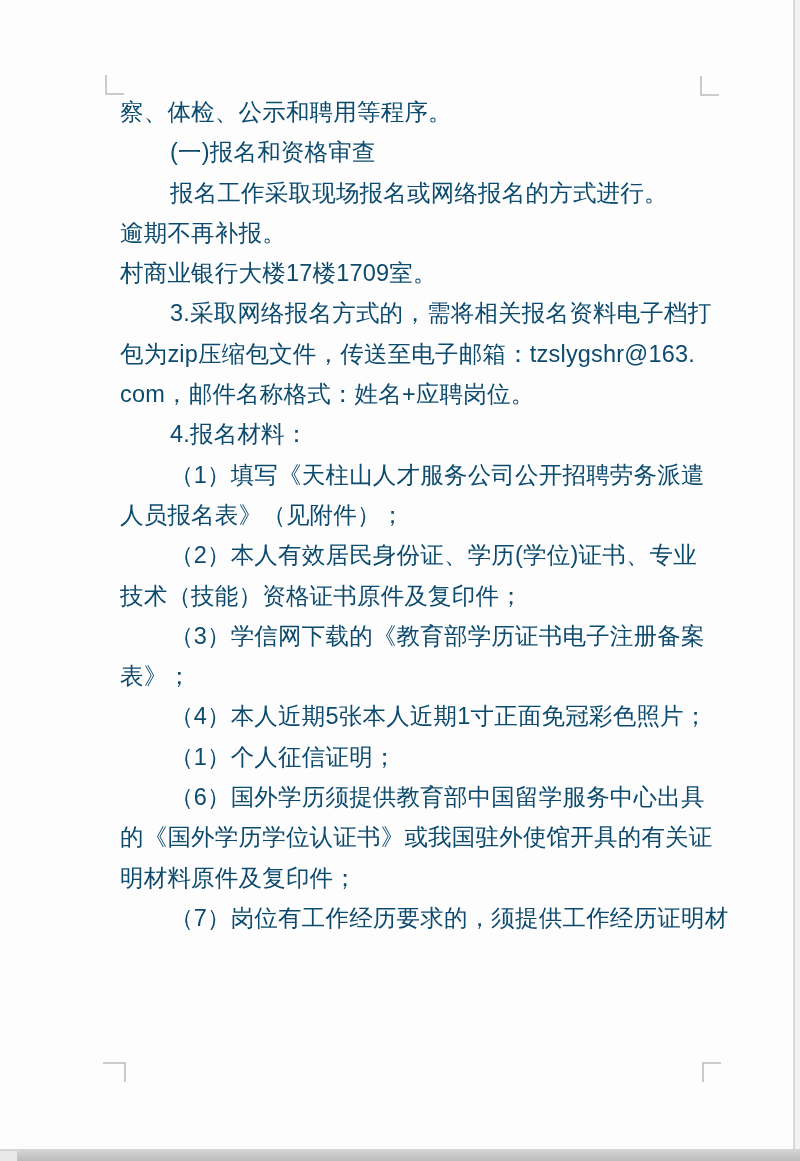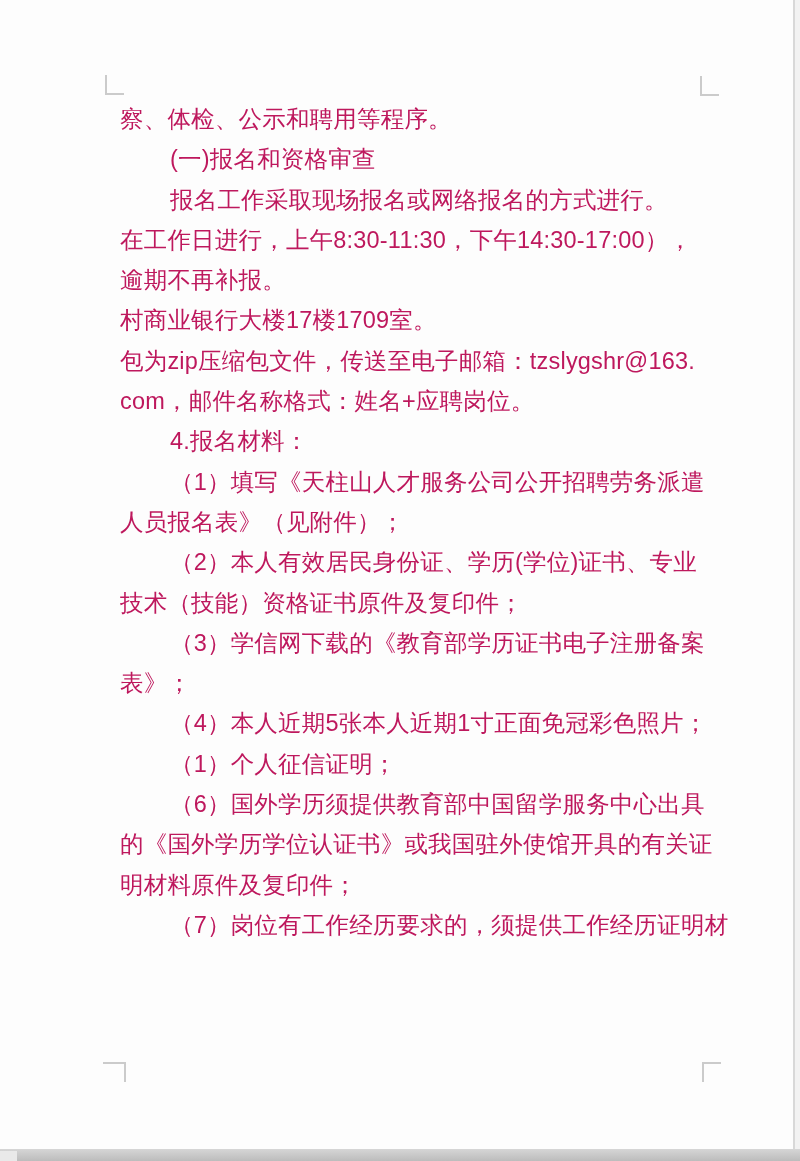--- a/index.html
+++ b/index.html
@@ -15,24 +15,24 @@
     overflow: hidden;
   }
   .page {
     position: absolute;
     inset: 0;
     background: #fdfdfd;
   }
   
   .textblock {
     position: absolute;
-    top: 99px;
+    top: 92px;
     left: 120px;
     right: 0;
-    color: #be185d;
+    color: #0c4a6e;
   }
   .line {
     font-size: 23.5px;
     line-height: 40.3px;
     white-space: nowrap;
     letter-spacing: 0.2px;
   }
   .line.indent { padding-left: 50px; }
   .lead { font-weight: 400; }
   
@@ -73,23 +73,23 @@
 
   <span class="mark mark-tl"></span>
   <span class="mark mark-tr"></span>
   <span class="mark mark-bl"></span>
   <span class="mark mark-br"></span>
 
   <div class="textblock">
     <div class="line"><span class="lead"></span><span>察、体检、公示和聘用等程序。</span></div>
     <div class="line indent"><span class="lead">(一)报名和资格审查</span><span></span></div>
     <div class="line indent"><span class="lead"></span><span>报名工作采取现场报名或网络报名的方式进行。</span></div>
-    <div class="line"><span class="lead"></span><span>在工作日进行，上午8:30-11:30，下午14:30-17:00），</span></div>
     <div class="line"><span class="lead"></span><span>逾期不再补报。</span></div>
     <div class="line"><span class="lead"></span><span>村商业银行大楼17楼1709室。</span></div>
+    <div class="line indent"><span class="lead">3.采取网络报名方式的</span><span>，需将相关报名资料电子档打</span></div>
     <div class="line"><span class="lead"></span><span>包为zip压缩包文件，传送至电子邮箱：tzslygshr@163.</span></div>
     <div class="line"><span class="lead"></span><span>com，邮件名称格式：姓名+应聘岗位。</span></div>
     <div class="line indent"><span class="lead">4.报名材料：</span><span></span></div>
     <div class="line indent"><span class="lead"></span><span>（1）填写《天柱山人才服务公司公开招聘劳务派遣</span></div>
     <div class="line"><span class="lead"></span><span>人员报名表》（见附件）；</span></div>
     <div class="line indent"><span class="lead"></span><span>（2）本人有效居民身份证、学历(学位)证书、专业</span></div>
     <div class="line"><span class="lead"></span><span>技术（技能）资格证书原件及复印件；</span></div>
     <div class="line indent"><span class="lead"></span><span>（3）学信网下载的《教育部学历证书电子注册备案</span></div>
     <div class="line"><span class="lead"></span><span>表》；</span></div>
     <div class="line indent"><span class="lead"></span><span>（4）本人近期5张本人近期1寸正面免冠彩色照片；</span></div>

